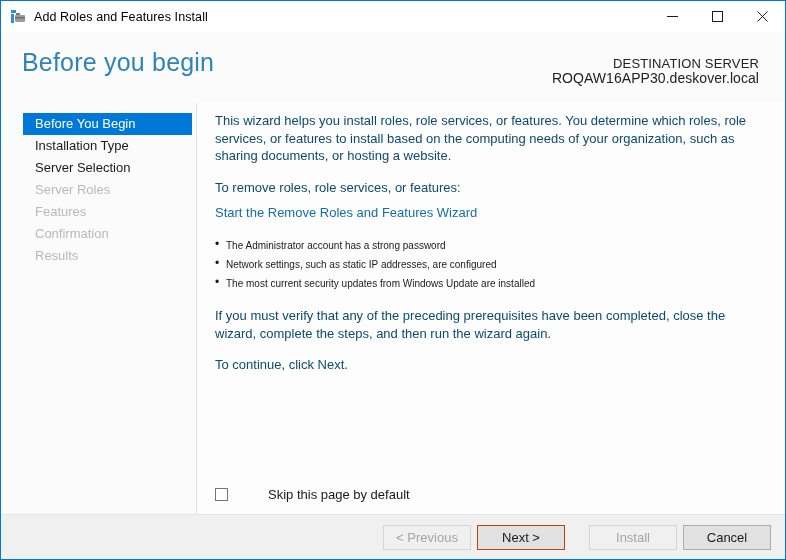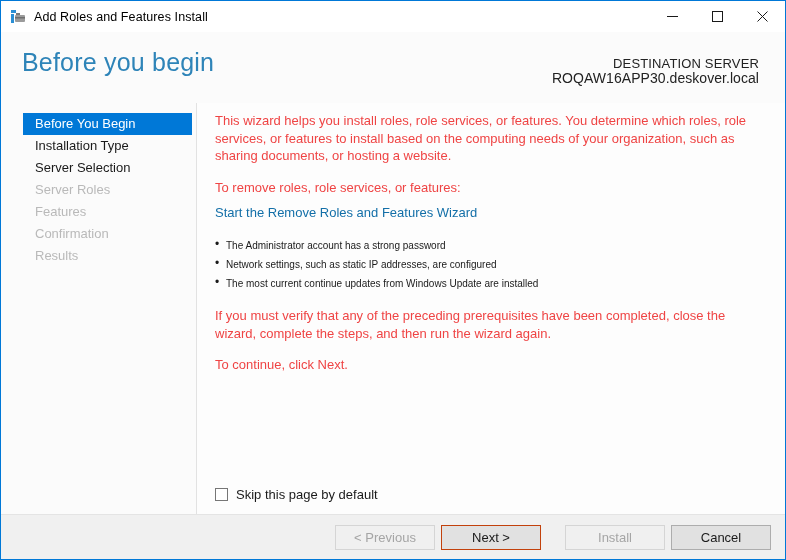--- a/index.html
+++ b/index.html
@@ -140,21 +140,21 @@
   
   .content {
     flex: 1 1 auto;
     position: relative;
     padding: 9px 20px 0 18px;
     background: #fdfdfd;
     min-width: 0;
   }
   .para {
     font-size: 13px;
-    color: #ef4444;
+    color: #0c4a6e;
     line-height: 17.6px;
     margin: 0 0 14px 0;
     max-width: 546px;
   }
   .para.tight { margin-bottom: 8px; }
   .link {
     font-size: 13px;
     color: #136fa8;
     line-height: 17.6px;
     margin: 0 0 14px 0;
@@ -185,20 +185,21 @@
   }
 
   
   .skip-row {
     position: absolute;
     left: 18px;
     bottom: 12px;
     display: flex;
     align-items: center;
     cursor: default;
+    gap: 32px;
   }
   .checkbox {
     width: 13px;
     height: 13px;
     box-sizing: border-box;
     border: 1px solid #767676;
     background: #ffffff;
     margin-right: 8px;
     flex: 0 0 auto;
   }
@@ -214,21 +215,21 @@
     min-height: 44px;
     background: #f0f0f0;
     border-top: 1px solid #e4e4e4;
     display: flex;
     align-items: center;
     justify-content: flex-end;
     padding-right: 14px;
     gap: 6px;
   }
   .btn {
-    width: 100px;
+    width: 88px;
     height: 25px;
     box-sizing: border-box;
     font-family: "Liberation Sans", sans-serif;
     font-size: 13px;
     color: #1a1a1a;
     background: #e1e1e1;
     border: 1px solid #adadad;
     text-align: center;
     line-height: 23px;
     cursor: default;
@@ -304,21 +305,21 @@
 
       <p class="para">This wizard helps you install roles, role services, or features. You determine which roles, role services, or features to install based on the computing needs of your organization, such as sharing documents, or hosting a website.</p>
 
       <p class="para tight">To remove roles, role services, or features:</p>
       <a class="link">Start the Remove Roles and Features Wizard</a>
 
 
       <ul class="bullets">
         <li>The Administrator account has a strong password</li>
         <li>Network settings, such as static IP addresses, are configured</li>
-        <li>The most current continue updates from Windows Update are installed</li>
+        <li>The most current security updates from Windows Update are installed</li>
       </ul>
 
       <p class="para">If you must verify that any of the preceding prerequisites have been completed, close the wizard, complete the steps, and then run the wizard again.</p>
 
       <p class="para">To continue, click Next.</p>
 
       <div class="skip-row">
         <div class="checkbox"></div>
         <div class="skip-label">Skip this page by default</div>
       </div>

